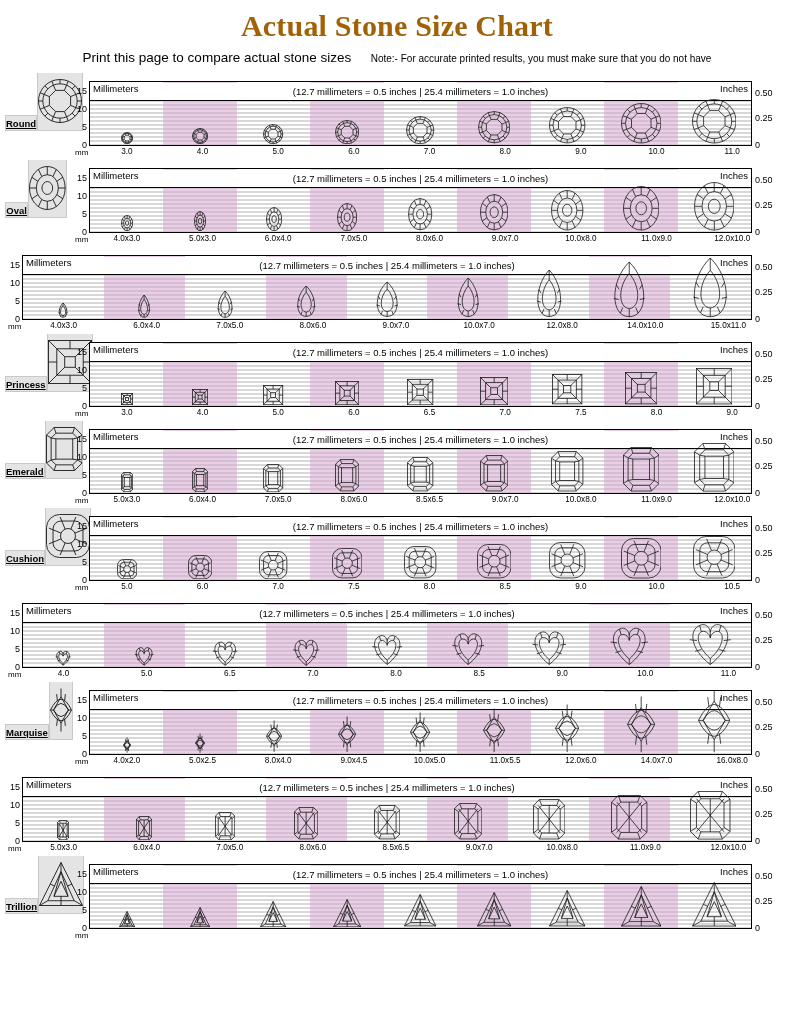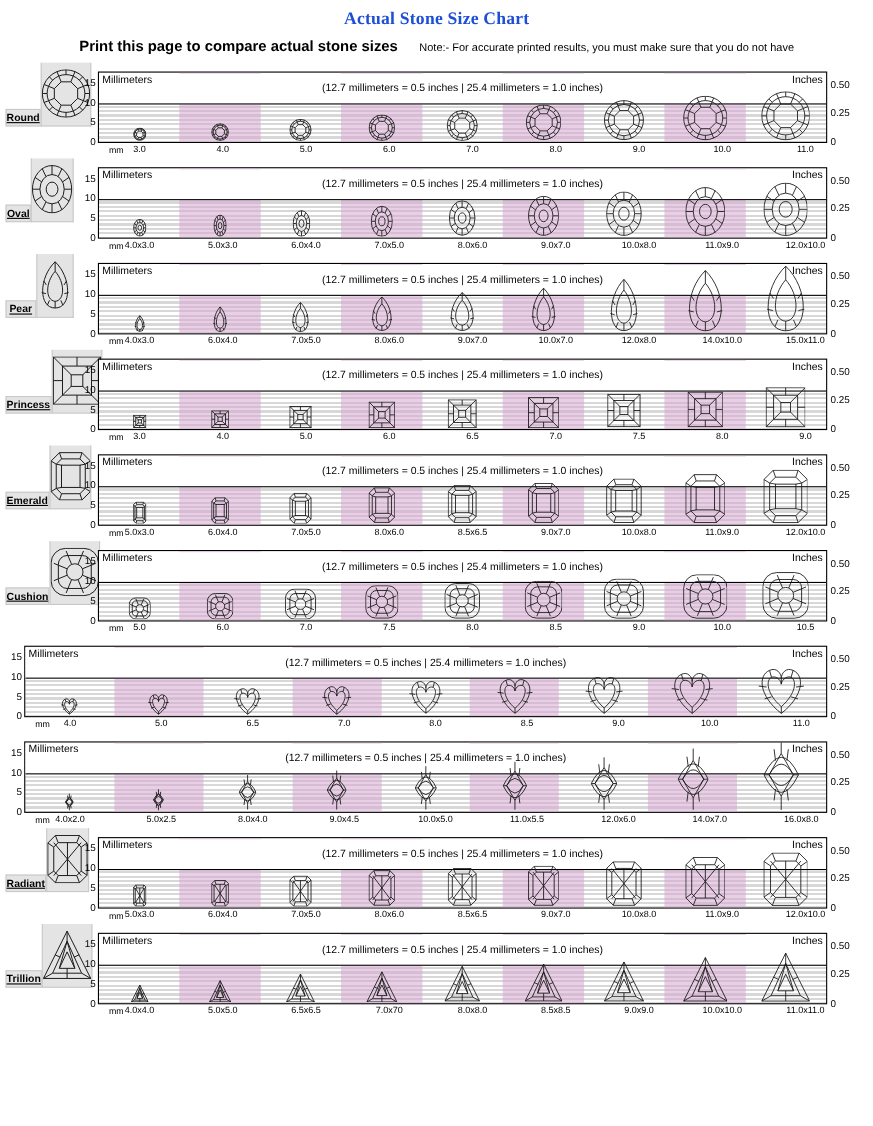--- a/index.html
+++ b/index.html
@@ -9,33 +9,33 @@
     font-family:"Liberation Sans", sans-serif;
     color:#000;
     -webkit-font-smoothing:antialiased;
   }
   .page{width:794px;min-height:1024px;position:relative;}
 
   .title{
     text-align:center;
     font-family:"Liberation Serif", serif;
     font-weight:bold;
-    font-size:16px;
-    color:#1d4ed8;
+    font-size:30px;
+    color:#a16207;
     padding-top:9px;
     letter-spacing:.2px;
   }
   .subtitle{
     text-align:center;
     font-size:12.5px;
     margin-top:7px;
     line-height:1.25;
     padding:0 60px;
   }
-  .subtitle .bigger{font-size:13.5px;font-weight:bold;}
+  .subtitle .bigger{font-size:13.5px;}
   .subtitle .small{font-size:10px;margin-left:16px;}
   .subtitle .small2{font-size:9.6px;display:block;margin-top:1px;}
 
   .rows{margin-top:6px;}
 
   .row{
     display:flex;
     align-items:flex-start;
     height:86px;
     margin-bottom:1px;
@@ -94,21 +94,21 @@
         #d8d8d8 2px, #d8d8d8 4px);
     overflow:hidden;
   }
   .bands{position:absolute;inset:0;display:flex;}
   .band{flex:1;}
   .band.pink{background:rgba(213,167,208,.55);}
 
   .header-line{
     position:absolute;
     top:1px;left:0;right:0;
-    height:28px;
+    height:18px;
     background:#fff;
     border-bottom:1px solid #000;
     display:flex;
     align-items:center;
     font-size:9.5px;
     box-sizing:border-box;
   }
   .hdr-mm{position:absolute;left:3px;top:0;font-size:9.5px;}
   .hdr-center{width:100%;text-align:center;font-size:9.5px;}
   .hdr-in{position:absolute;right:3px;top:0;font-size:9.5px;}
@@ -129,21 +129,20 @@
     height:100%;
     font-size:9px;
   }
   .y-right span{position:absolute;left:3px;transform:translateY(-50%);}
 
   .mm-label{
     position:absolute;
     left:8px;
     bottom:-2px;
     font-size:8px;
-    margin-left:24px;
   }
 
   .xticks{
     position:absolute;
     left:22px;right:20px;
     bottom:-2px;
     height:10px;
     display:flex;
   }
   .xtick{
@@ -780,37 +779,20 @@
             <div class="xtick">7.0x5.0</div>
             <div class="xtick">8.0x6.0</div>
             <div class="xtick">9.0x7.0</div>
             <div class="xtick">10.0x8.0</div>
             <div class="xtick">11.0x9.0</div>
             <div class="xtick">12.0x10.0</div>
           </div>
         </div>
       </div>
       <div class="row">
-        <div class="shape-cell">
-          <div class="shape-name">Pear</div>
-          <div class="shape-thumb thumb">
-            <svg width="32.3" height="44.0" viewBox="0 0 32.3 44.0">
-              <path d="M 16.133333333333333 1 C 31.266666666666666 15.399999999999999 31.266666666666666 43 16.133333333333333 43 C 1 43 1 15.399999999999999 16.133333333333333 1 Z"></path>
-              <path d="M 16.133333333333333 9.68 C 25.168 19.8 25.168 36.08 16.133333333333333 36.96 C 7.0986666666666665 36.08 7.0986666666666665 19.8 16.133333333333333 9.68 Z"></path>
-              <line x1="16.133333333333333" y1="1" x2="16.133333333333333" y2="9.68"></line>
-              <line x1="5.808" y1="18.48" x2="8.066666666666666" y2="22"></line>
-              <line x1="26.458666666666666" y1="18.48" x2="24.2" y2="22"></line>
-              <line x1="3.872" y1="29.040000000000003" x2="7.744" y2="29.92"></line>
-              <line x1="28.394666666666666" y1="29.040000000000003" x2="24.522666666666666" y2="29.92"></line>
-              <line x1="16.133333333333333" y1="43" x2="16.133333333333333" y2="36.96"></line>
-              <line x1="9.034666666666666" y1="40.480000000000004" x2="10.970666666666666" y2="36.08"></line>
-              <line x1="23.232" y1="40.480000000000004" x2="21.296" y2="36.08"></line>
-            </svg>
-          </div>
-        </div>
         <div class="chart">
           <div class="y-left">
             <span style="top: 22%;">15</span>
             <span style="top: 44%;">10</span>
             <span style="top: 66%;">5</span>
             <span style="top: 88%;">0</span>
           </div>
           <div class="y-right">
             <span style="top: 24%;">0.50</span>
             <span style="top: 55%;">0.25</span>
@@ -1823,20 +1805,41 @@
             <div class="xtick">7.0</div>
             <div class="xtick">8.0</div>
             <div class="xtick">8.5</div>
             <div class="xtick">9.0</div>
             <div class="xtick">10.0</div>
             <div class="xtick">11.0</div>
           </div>
         </div>
       </div>
       <div class="row">
+        <div class="shape-cell">
+          <div class="shape-name">Marquise</div>
+          <div class="shape-thumb thumb">
+            <svg width="22.0" height="44.0" viewBox="0 0 22.0 44.0">
+              <path d="M 0.5 22 Q 11 0.5 21.5 22 Q 11 43.5 0.5 22 Z"></path>
+              <path d="M 3.52 22 Q 11 8.8 18.48 22 Q 11 35.2 3.52 22 Z"></path>
+              <line x1="0.5" y1="22" x2="3.52" y2="22"></line>
+              <line x1="21.5" y1="22" x2="18.48" y2="22"></line>
+              <line x1="11" y1="0.5" x2="11" y2="8.8"></line>
+              <line x1="11" y1="43.5" x2="11" y2="35.2"></line>
+              <line x1="6.6" y1="6.16" x2="7.48" y2="13.2"></line>
+              <line x1="15.399999999999999" y1="6.16" x2="14.520000000000001" y2="13.2"></line>
+              <line x1="6.6" y1="37.839999999999996" x2="7.48" y2="30.799999999999997"></line>
+              <line x1="15.399999999999999" y1="37.839999999999996" x2="14.520000000000001" y2="30.799999999999997"></line>
+              <line x1="3.52" y1="22" x2="11" y2="8.8"></line>
+              <line x1="18.48" y1="22" x2="11" y2="8.8"></line>
+              <line x1="3.52" y1="22" x2="11" y2="35.2"></line>
+              <line x1="18.48" y1="22" x2="11" y2="35.2"></line>
+            </svg>
+          </div>
+        </div>
         <div class="chart">
           <div class="y-left">
             <span style="top: 22%;">15</span>
             <span style="top: 44%;">10</span>
             <span style="top: 66%;">5</span>
             <span style="top: 88%;">0</span>
           </div>
           <div class="y-right">
             <span style="top: 24%;">0.50</span>
             <span style="top: 55%;">0.25</span>
@@ -2032,40 +2035,20 @@
             <div class="xtick">9.0x4.5</div>
             <div class="xtick">10.0x5.0</div>
             <div class="xtick">11.0x5.5</div>
             <div class="xtick">12.0x6.0</div>
             <div class="xtick">14.0x7.0</div>
             <div class="xtick">16.0x8.0</div>
           </div>
         </div>
       </div>
       <div class="row">
-        <div class="shape-cell">
-          <div class="shape-name">Radiant</div>
-          <div class="shape-thumb thumb">
-            <svg width="36.7" height="44.0" viewBox="0 0 36.7 44.0">
-              <polygon points="7.333333333333333,0.5 29.333333333333332,0.5 36.166666666666664,7.333333333333333 36.166666666666664,36.666666666666664 29.333333333333332,43.5 7.333333333333333,43.5 0.5,36.666666666666664 0.5,7.333333333333333"></polygon>
-              <polygon points="9.899999999999999,7.04 26.766666666666666,7.04 30.799999999999997,11.073333333333334 30.799999999999997,32.92666666666667 26.766666666666666,36.96 9.899999999999999,36.96 5.866666666666666,32.92666666666667 5.866666666666666,11.073333333333334"></polygon>
-              <line x1="7.333333333333333" y1="0.5" x2="9.899999999999999" y2="7.04"></line>
-              <line x1="29.333333333333332" y1="0.5" x2="26.766666666666666" y2="7.04"></line>
-              <line x1="0.5" y1="7.333333333333333" x2="5.866666666666666" y2="11.073333333333334"></line>
-              <line x1="36.166666666666664" y1="7.333333333333333" x2="30.799999999999997" y2="11.073333333333334"></line>
-              <line x1="0.5" y1="36.666666666666664" x2="5.866666666666666" y2="32.92666666666667"></line>
-              <line x1="36.166666666666664" y1="36.666666666666664" x2="30.799999999999997" y2="32.92666666666667"></line>
-              <line x1="7.333333333333333" y1="43.5" x2="9.899999999999999" y2="36.96"></line>
-              <line x1="29.333333333333332" y1="43.5" x2="26.766666666666666" y2="36.96"></line>
-              <line x1="5.866666666666666" y1="7.04" x2="30.799999999999997" y2="36.96"></line>
-              <line x1="30.799999999999997" y1="7.04" x2="5.866666666666666" y2="36.96"></line>
-              <line x1="18.333333333333332" y1="7.04" x2="18.333333333333332" y2="36.96"></line>
-            </svg>
-          </div>
-        </div>
         <div class="chart">
           <div class="y-left">
             <span style="top: 22%;">15</span>
             <span style="top: 44%;">10</span>
             <span style="top: 66%;">5</span>
             <span style="top: 88%;">0</span>
           </div>
           <div class="y-right">
             <span style="top: 24%;">0.50</span>
             <span style="top: 55%;">0.25</span>
@@ -2438,27 +2421,16 @@
                   <line x1="11.1375" y1="22.275" x2="16.037999999999997" y2="24.5025"></line>
                   <line x1="33.412499999999994" y1="22.275" x2="28.512" y2="24.5025"></line>
                   <line x1="22.275" y1="44.05" x2="22.275" y2="34.749"></line>
                   <line x1="22.275" y1="9.801" x2="15.147" y2="34.749"></line>
                   <line x1="22.275" y1="9.801" x2="29.403" y2="34.749"></line>
                 </svg>
               </div>
             </div>
           </div>
           <div class="mm-label">mm</div>
-          <div class="xticks">
-            <div class="xtick">4.0x4.0</div>
-            <div class="xtick">5.0x5.0</div>
-            <div class="xtick">6.5x6.5</div>
-            <div class="xtick">7.0x70</div>
-            <div class="xtick">8.0x8.0</div>
-            <div class="xtick">8.5x8.5</div>
-            <div class="xtick">9.0x9.0</div>
-            <div class="xtick">10.0x10.0</div>
-            <div class="xtick">11.0x11.0</div>
-          </div>
         </div>
       </div>
     </div>
 </div>
 
 </body></html>

